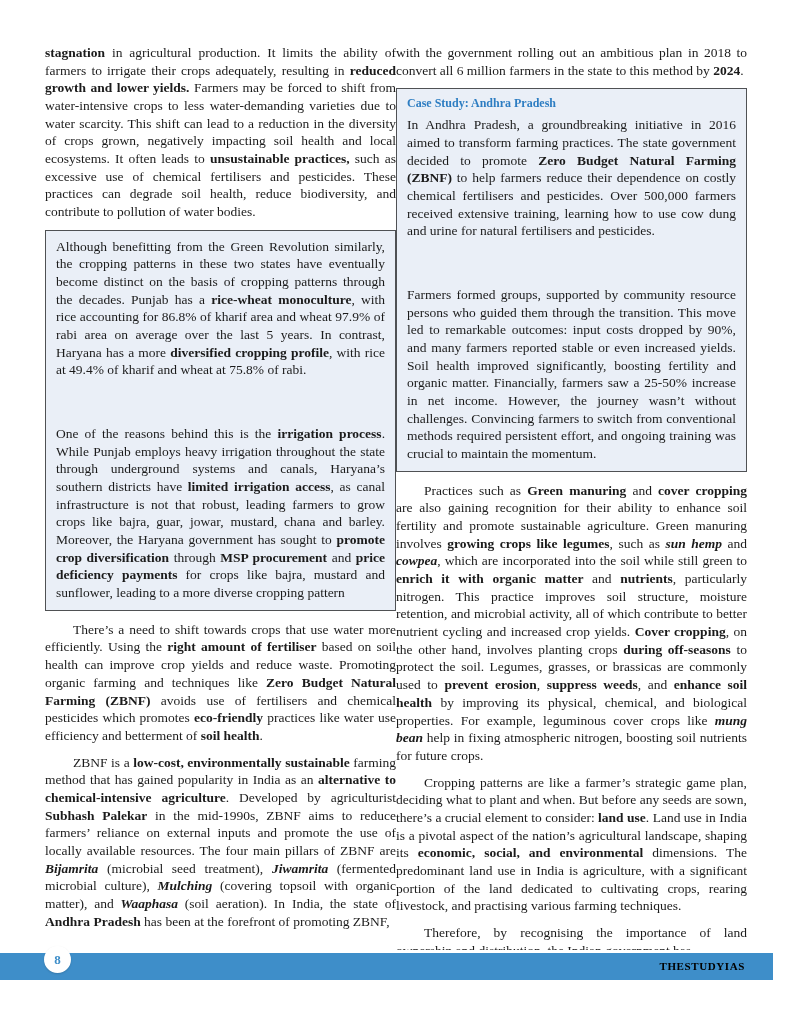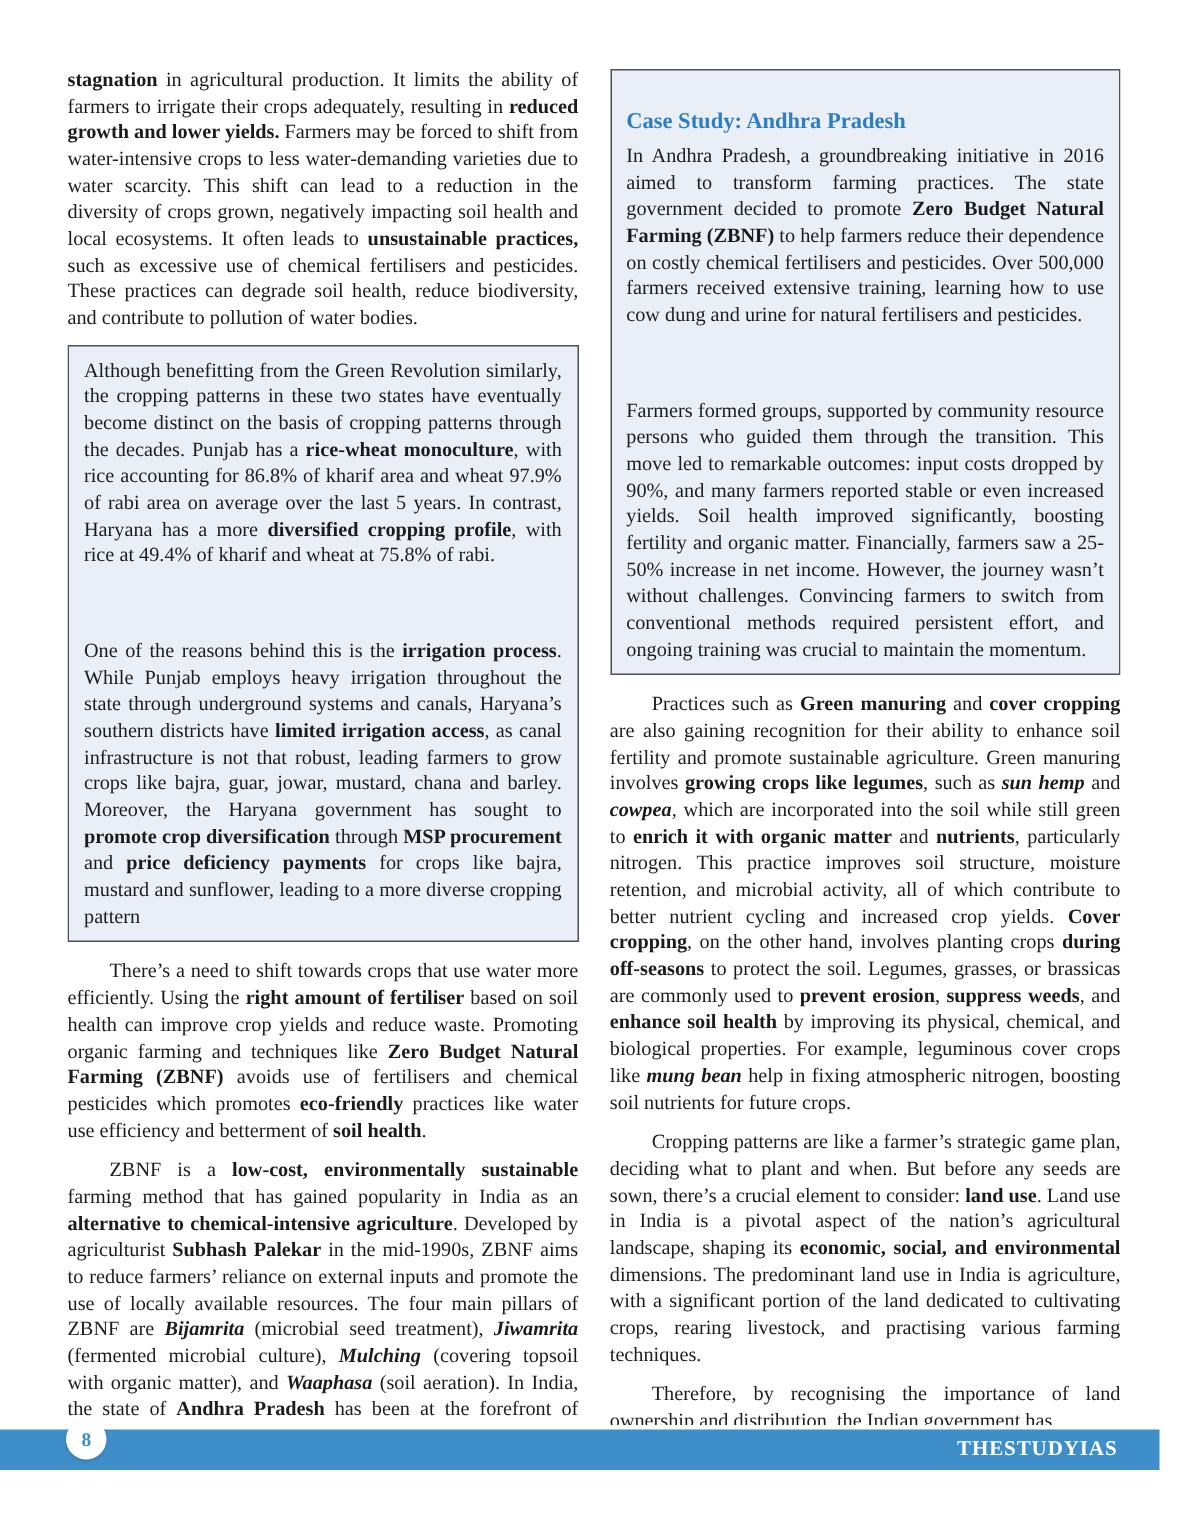--- a/index.html
+++ b/index.html
@@ -2,68 +2,69 @@
 <html><head>
 <meta charset="utf-8">
 <style>
   html,body{margin:0;padding:0;}
   body{
     width:791px;height:1024px;position:relative;background:#ffffff;
     font-family:"Liberation Serif", serif;color:#1b1b1b;overflow:hidden;
   }
   .columns{
     position:absolute;left:45px;right:44px;top:44px;bottom:74px;
-    display:flex;gap:21px;overflow:hidden;
+    display:flex;overflow:hidden;
   }
   .col{flex:1 1 0;min-width:0;}
   .para{
     margin:0 0 9px 0;font-size:13.5px;line-height:1.31;text-align:justify;
   }
   .para.indent{text-indent:28px;}
   .b{font-weight:bold;}
   .bi{font-weight:bold;font-style:italic;margin-top:15px;}
   .box{
     background:#eaeff7;border:1px solid #4f5154;
     padding:7px 10px 8px 10px;margin:2px 0 10px 0;
   }
   .box-title{
-    color:#2d7dc2;font-weight:bold;font-size:15px;margin:19px 0 5px 0;
+    color:#2d7dc2;font-weight:bold;font-size:12px;margin:0 0 5px 0;
   }
   .box .para{margin:0 0 8px 0;}
   .box .para:last-child{margin-bottom:0;margin-top:46px;}
   .footer-bar{
     position:absolute;left:0;top:953px;width:773px;height:27px;
     background:#3e8ec9;
   }
   .page-circle{
     position:absolute;left:44px;top:-7px;width:27px;height:27px;
     background:#ffffff;border-radius:50%;
     display:flex;align-items:center;justify-content:center;
     font-weight:bold;font-size:13px;color:#3e8ec9;
     box-shadow:0 1px 2px rgba(0,0,0,0.15);
   }
   .brand{
     position:absolute;right:28px;top:0;height:27px;line-height:27px;
-    color:#ffffff;font-weight:bold;font-size:14px;letter-spacing:0.6px;
+    color:#000000;font-weight:bold;font-size:11px;letter-spacing:0.6px;
   }
 </style>
 </head>
 <body>
 
 <div class="columns">
   <div class="col">
       <p class="para"><span class="b">stagnation</span><span> in agricultural production. It limits the ability of farmers to irrigate their crops adequately, resulting in </span><span class="b">reduced growth and lower yields.</span><span> Farmers may be forced to shift from water-intensive crops to less water-demanding varieties due to water scarcity. This shift can lead to a reduction in the diversity of crops grown, negatively impacting soil health and local ecosystems. It often leads to </span><span class="b">unsustainable practices,</span><span> such as excessive use of chemical fertilisers and pesticides. These practices can degrade soil health, reduce biodiversity, and contribute to pollution of water bodies.</span></p>
       <div class="box">
         <p class="para"><span>Although benefitting from the Green Revolution similarly, the cropping patterns in these two states have eventually become distinct on the basis of cropping patterns through the decades. Punjab has a </span><span class="b">rice-wheat monoculture</span><span>, with rice accounting for 86.8% of kharif area and wheat 97.9% of rabi area on average over the last 5 years. In contrast, Haryana has a more </span><span class="b">diversified cropping profile</span><span>, with rice at 49.4% of kharif and wheat at 75.8% of rabi.</span></p>
         <p class="para"><span>One of the reasons behind this is the </span><span class="b">irrigation process</span><span>. While Punjab employs heavy irrigation throughout the state through underground systems and canals, Haryana’s southern districts have </span><span class="b">limited irrigation access</span><span>, as canal infrastructure is not that robust, leading farmers to grow crops like bajra, guar, jowar, mustard, chana and barley. Moreover, the Haryana government has sought to </span><span class="b">promote crop diversification</span><span> through </span><span class="b">MSP procurement</span><span> and </span><span class="b">price deficiency payments</span><span> for crops like bajra, mustard and sunflower, leading to a more diverse cropping pattern</span></p>
       </div>
       <p class="para indent"><span>There’s a need to shift towards crops that use water more efficiently. Using the </span><span class="b">right amount of fertiliser</span><span> based on soil health can improve crop yields and reduce waste. Promoting organic farming and techniques like </span><span class="b">Zero Budget Natural Farming (ZBNF)</span><span> avoids use of fertilisers and chemical pesticides which promotes </span><span class="b">eco-friendly</span><span> practices like water use efficiency and betterment of </span><span class="b">soil health</span><span>.</span></p>
       <p class="para indent"><span>ZBNF is a </span><span class="b">low-cost, environmentally sustainable</span><span> farming method that has gained popularity in India as an </span><span class="b">alternative to chemical-intensive agriculture</span><span>. Developed by agriculturist </span><span class="b">Subhash Palekar</span><span> in the mid-1990s, ZBNF aims to reduce farmers’ reliance on external inputs and promote the use of locally available resources. The four main pillars of ZBNF are </span><span class="bi">Bijamrita</span><span> (microbial seed treatment), </span><span class="bi">Jiwamrita</span><span> (fermented microbial culture), </span><span class="bi">Mulching</span><span> (covering topsoil with organic matter), and </span><span class="bi">Waaphasa</span><span> (soil aeration). In India, the state of </span><span class="b">Andhra Pradesh</span><span> has been at the forefront of promoting ZBNF,</span></p>
     </div>
   <div class="col">
+      <p class="para"><span>with the government rolling out an ambitious plan in 2018 to convert all 6 million farmers in the state to this method by </span><span class="b">2024</span><span>.</span></p>
       <div class="box">
         <div class="box-title">Case Study: Andhra Pradesh</div>
         <p class="para"><span>In Andhra Pradesh, a groundbreaking initiative in 2016 aimed to transform farming practices. The state government decided to promote </span><span class="b">Zero Budget Natural Farming (ZBNF)</span><span> to help farmers reduce their dependence on costly chemical fertilisers and pesticides. Over 500,000 farmers received extensive training, learning how to use cow dung and urine for natural fertilisers and pesticides.</span></p>
         <p class="para"><span>Farmers formed groups, supported by community resource persons who guided them through the transition. This move led to remarkable outcomes: input costs dropped by 90%, and many farmers reported stable or even increased yields. Soil health improved significantly, boosting fertility and organic matter. Financially, farmers saw a 25-50% increase in net income. However, the journey wasn’t without challenges. Convincing farmers to switch from conventional methods required persistent effort, and ongoing training was crucial to maintain the momentum.</span></p>
       </div>
       <p class="para indent"><span>Practices such as </span><span class="b">Green manuring</span><span> and </span><span class="b">cover cropping</span><span> are also gaining recognition for their ability to enhance soil fertility and promote sustainable agriculture. Green manuring involves </span><span class="b">growing crops like legumes</span><span>, such as </span><span class="bi">sun hemp</span><span> and </span><span class="bi">cowpea</span><span>, which are incorporated into the soil while still green to </span><span class="b">enrich it with organic matter</span><span> and </span><span class="b">nutrients</span><span>, particularly nitrogen. This practice improves soil structure, moisture retention, and microbial activity, all of which contribute to better nutrient cycling and increased crop yields. </span><span class="b">Cover cropping</span><span>, on the other hand, involves planting crops </span><span class="b">during off-seasons</span><span> to protect the soil. Legumes, grasses, or brassicas are commonly used to </span><span class="b">prevent erosion</span><span>, </span><span class="b">suppress weeds</span><span>, and </span><span class="b">enhance soil health</span><span> by improving its physical, chemical, and biological properties. For example, leguminous cover crops like </span><span class="bi">mung bean</span><span> help in fixing atmospheric nitrogen, boosting soil nutrients for future crops.</span></p>
       <p class="para indent"><span>Cropping patterns are like a farmer’s strategic game plan, deciding what to plant and when. But before any seeds are sown, there’s a crucial element to consider: </span><span class="b">land use</span><span>. Land use in India is a pivotal aspect of the nation’s agricultural landscape, shaping its </span><span class="b">economic, social, and environmental</span><span> dimensions. The predominant land use in India is agriculture, with a significant portion of the land dedicated to cultivating crops, rearing livestock, and practising various farming techniques.</span></p>
       <p class="para indent"><span>Therefore, by recognising the importance of land ownership and distribution, the Indian government has</span></p>
     </div>
 </div>

